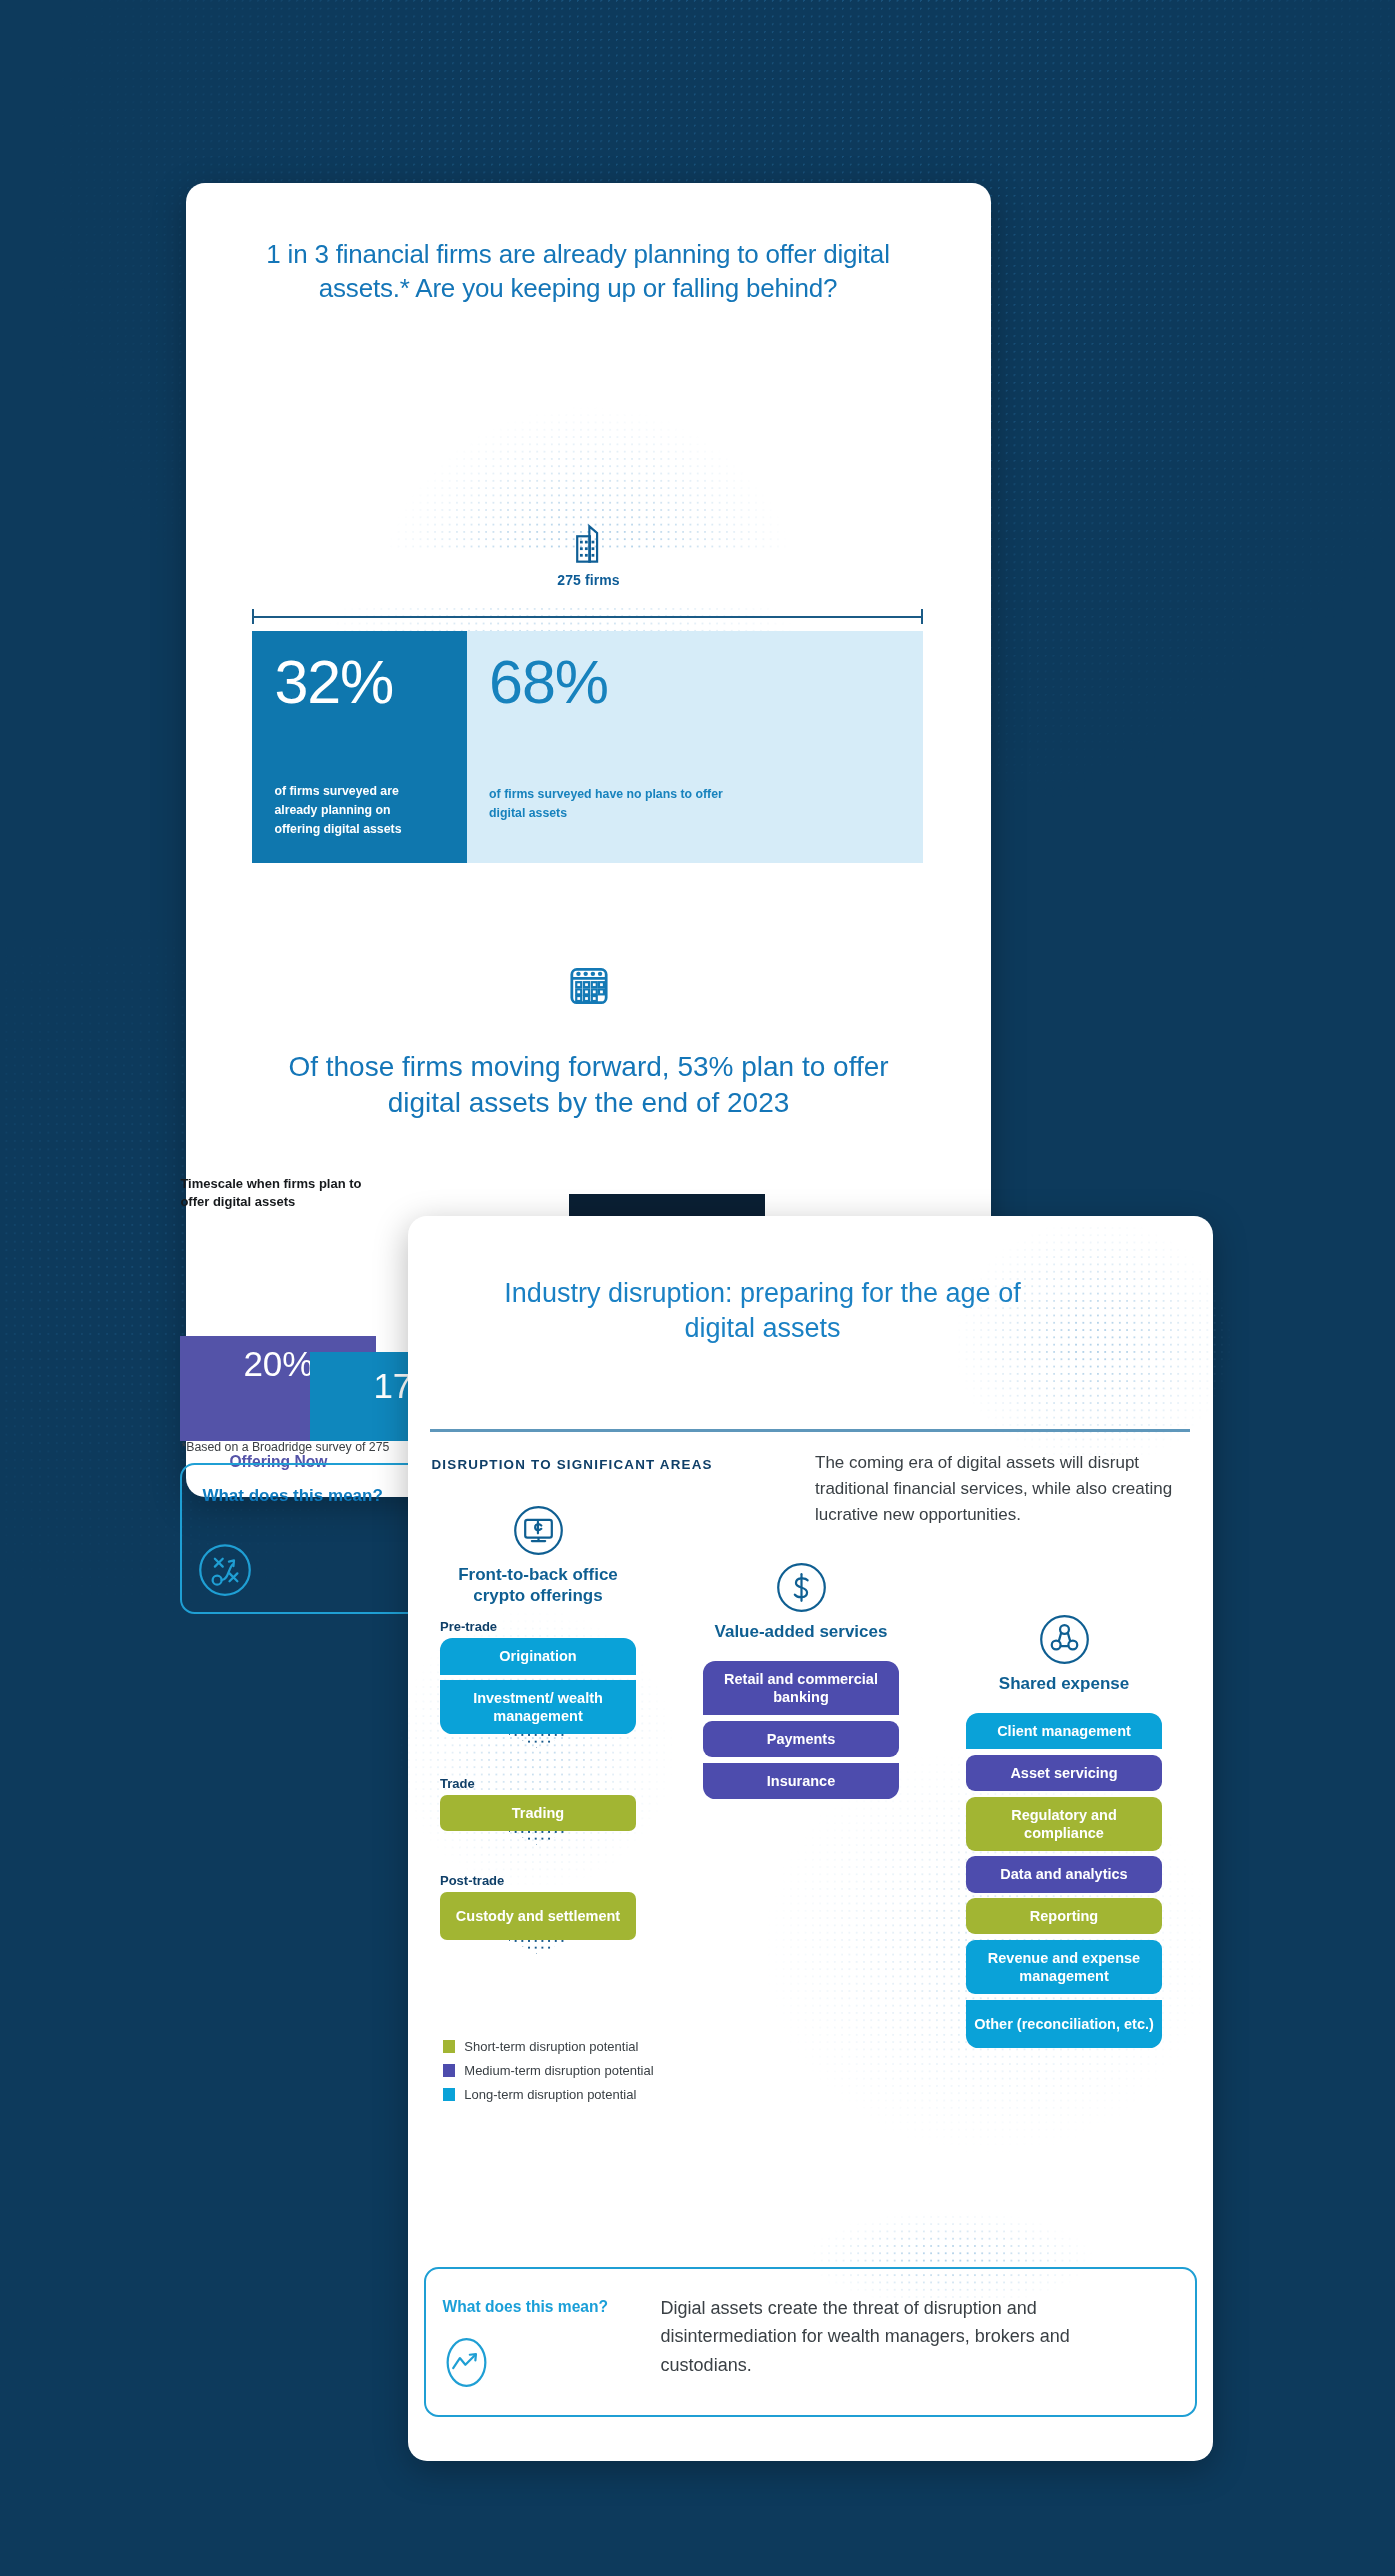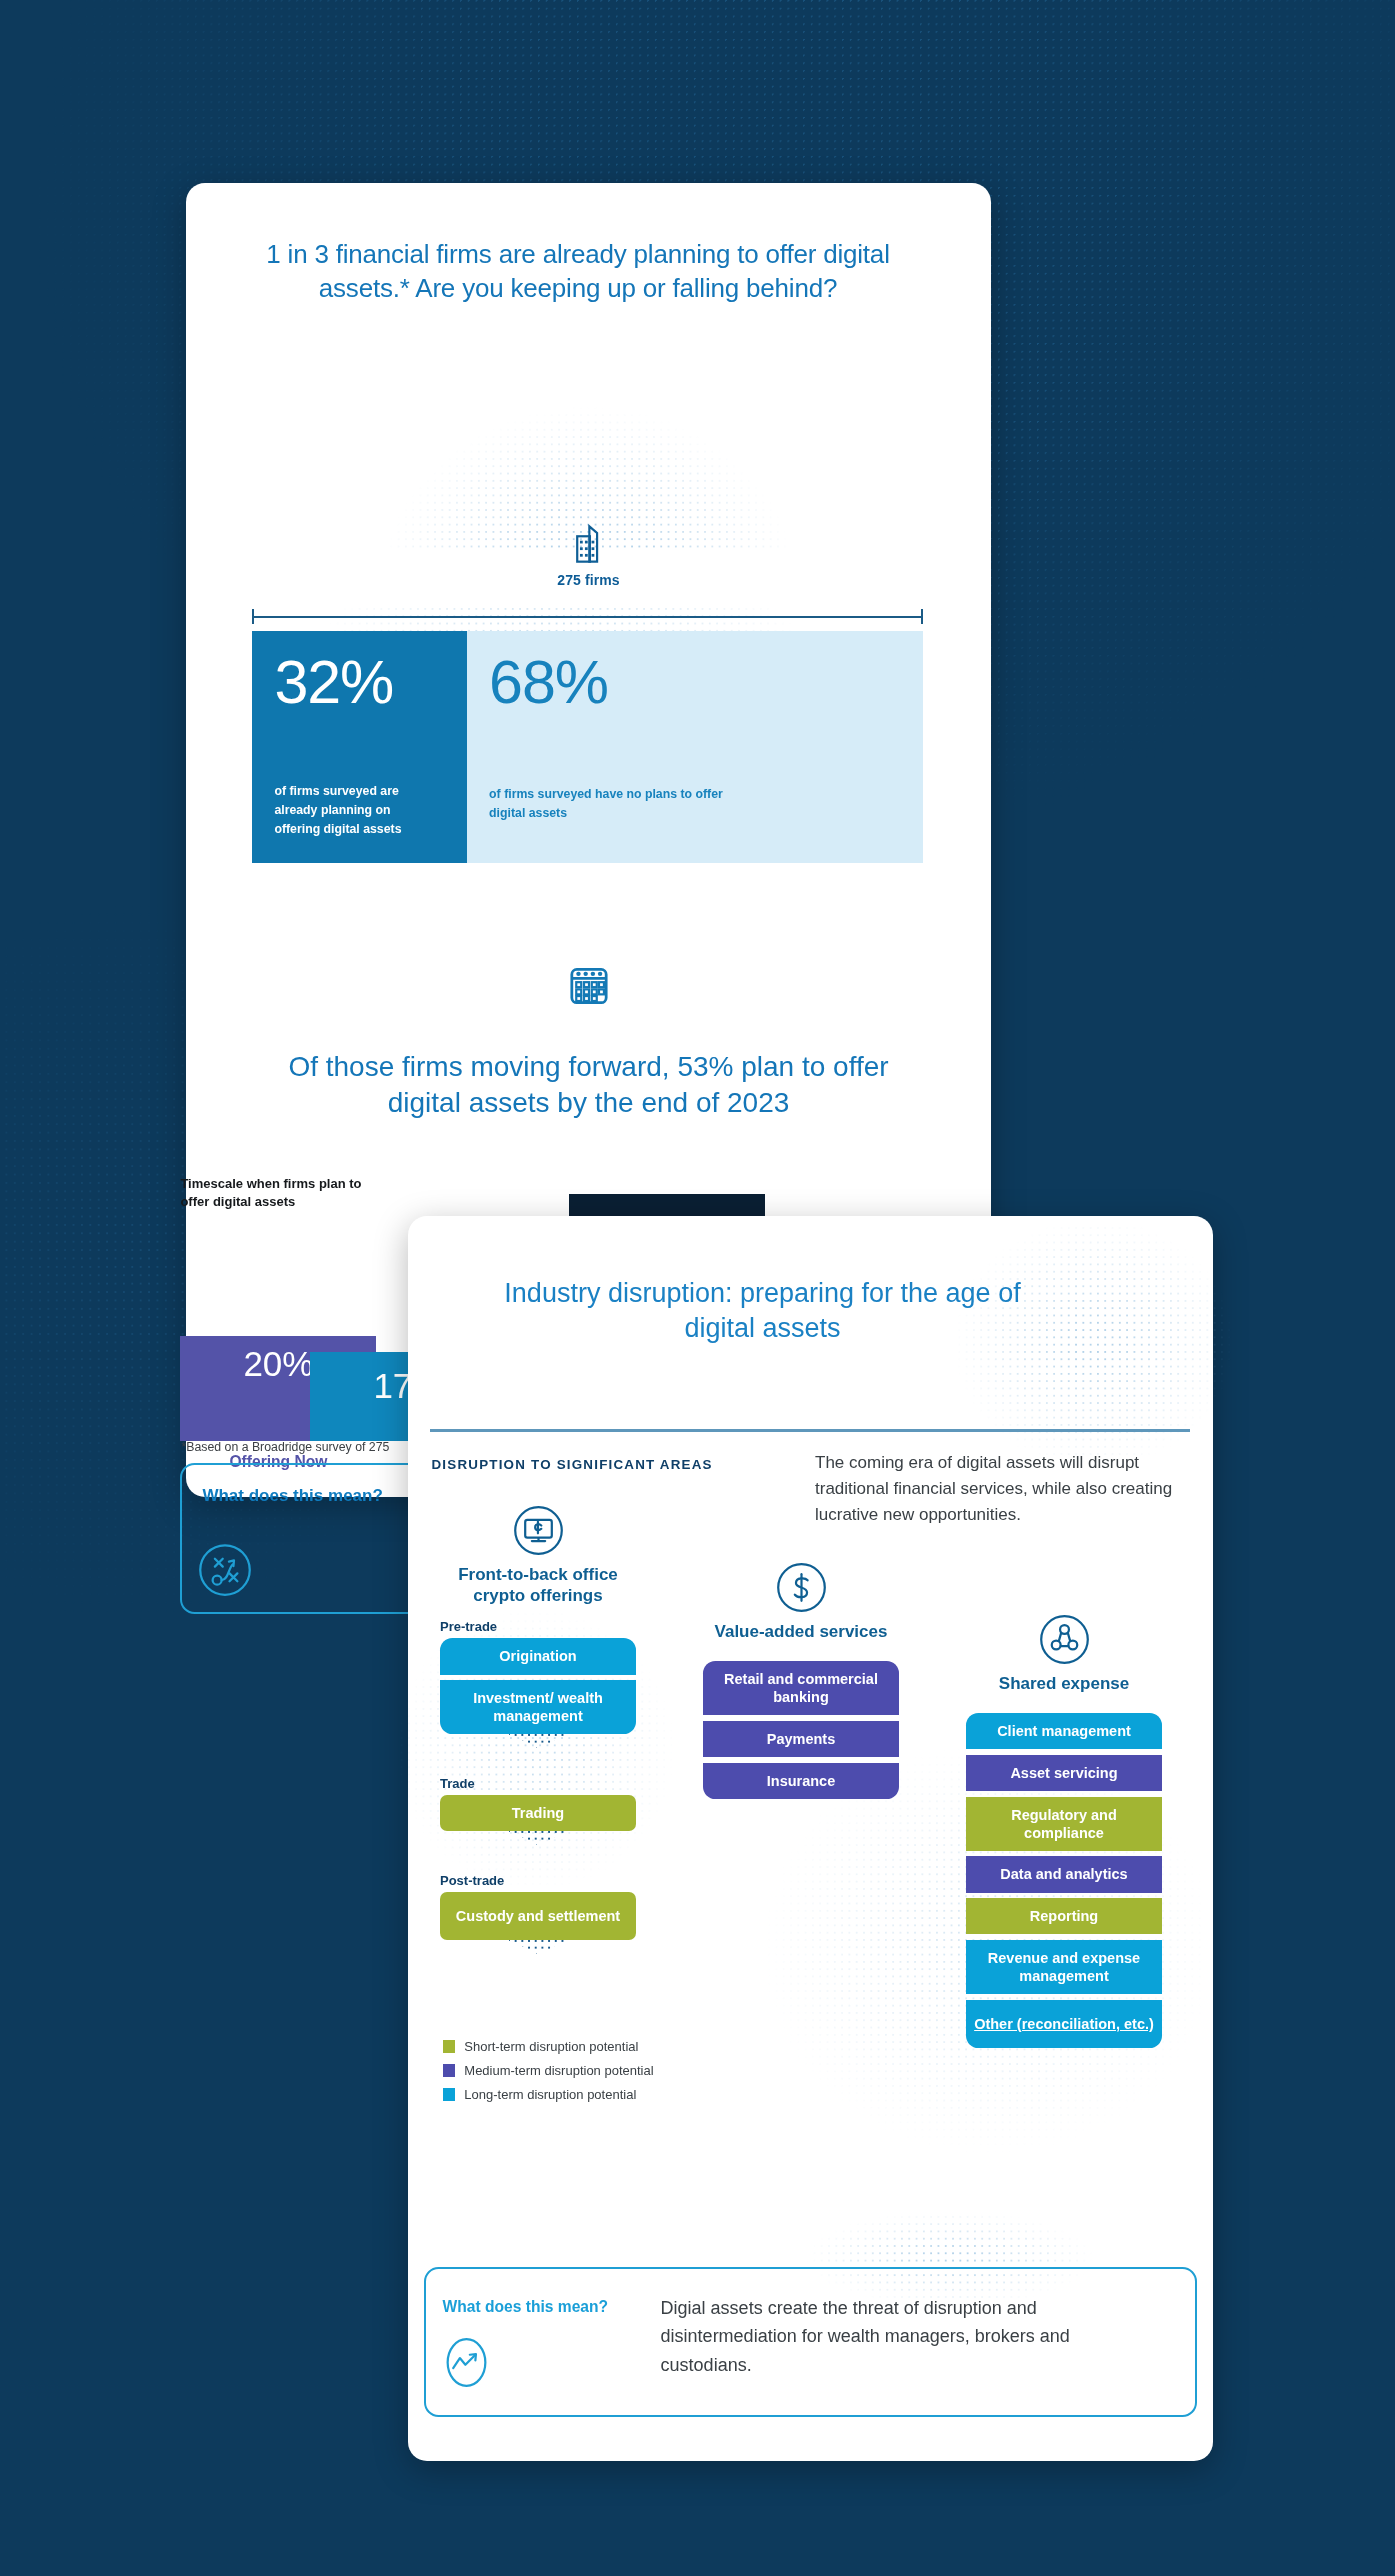--- a/index.html
+++ b/index.html
@@ -172,21 +172,21 @@
     text-align:center; color:#0f5f92; font-weight:800;
     font-size:17px; line-height:1.26; margin-top:7.8px;
   }
   .stage-label{
     font-size:13px; font-weight:700; color:#0f3f68; margin:12.3px 0 4.5px 0;
   }
   .chip{
     color:#fff; text-align:center; font-weight:700;
     font-size:14.5px; line-height:1.25;
     padding:9px 5.6px; margin-bottom:0;
-    display:flex; align-items:center; justify-content:center;
+    display:flex; align-items:center; justify-content:center;border-radius:9px;
   }
   .chip.green{ background:#a2b533; }
   .chip.purple{ background:#4d4cad; }
   .chip.blue{ background:#0aa2d8; }
   .chip.r-top{ border-radius:12.3px 12.3px 0 0; }
   .chip.r-bottom{ border-radius:0 0 12.3px 12.3px; }
   .chip.r-all{ border-radius:7px; }
   .gap{ height:5.6px; }
 
   .dot-connector{
@@ -415,21 +415,21 @@
         <div class="chip purple" style="min-height: 31px;">Asset servicing</div>
         <div class="gap"></div>
         <div class="chip green" style="min-height: 48px;">Regulatory and compliance</div>
         <div class="gap"></div>
         <div class="chip purple" style="min-height: 31px;">Data and analytics</div>
         <div class="gap"></div>
         <div class="chip green" style="min-height: 31px;">Reporting</div>
         <div class="gap"></div>
         <div class="chip blue" style="min-height: 48px;">Revenue and expense management</div>
         <div class="gap"></div>
-        <div class="chip blue r-bottom" style="min-height: 48px; text-decoration: underline;">Other (reconciliation, etc.)</div>
+        <div class="chip blue r-bottom" style="min-height: 48px;">Other (reconciliation, etc.)</div>
       </div>
   </div>
 
   <div id="legend">
       <div class="legend-row">
         <span class="legend-sw" style="background: rgb(162, 181, 51);"></span>
         <span class="legend-lb">Short-term disruption potential</span>
       </div>
       <div class="legend-row">
         <span class="legend-sw" style="background: rgb(77, 76, 173);"></span>

